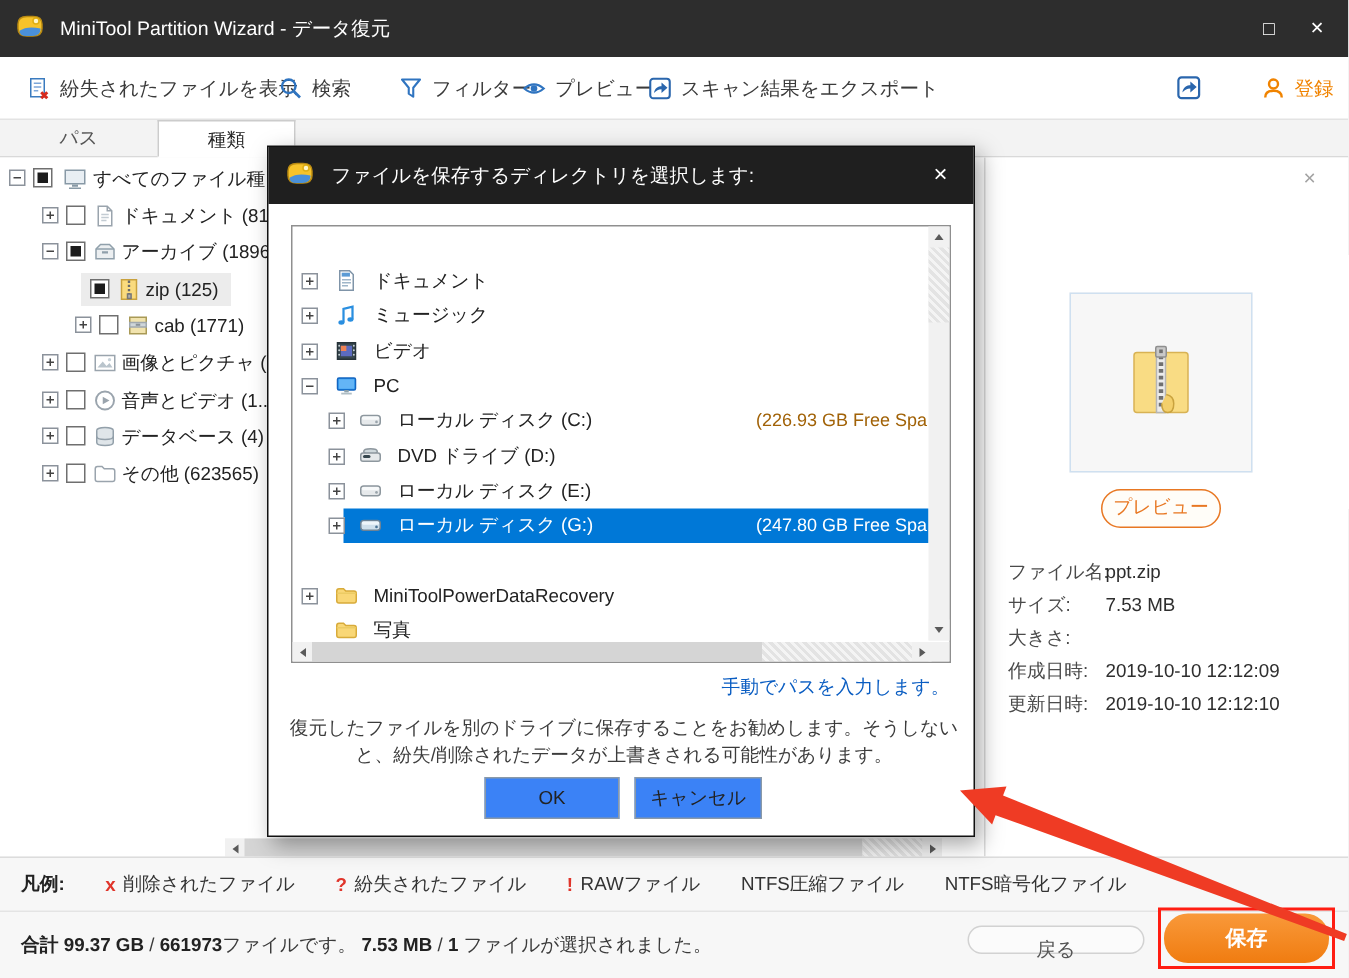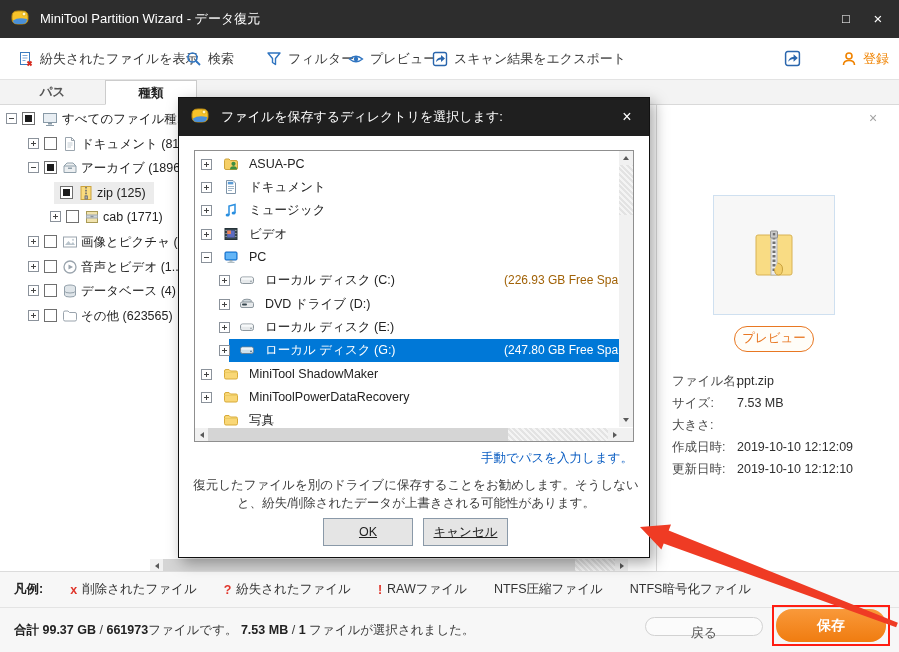--- a/index.html
+++ b/index.html
@@ -13,21 +13,21 @@
   .titlebar .wtitle{position:absolute;left:40px;top:0;height:38px;line-height:38px;color:#fff;font-size:13px;}
   .winbtn{position:absolute;top:0;height:38px;line-height:38px;color:#fff;text-align:center;width:30px;font-size:15px;cursor:default;}
 
   
   .toolbar{position:absolute;left:0;top:38px;width:899px;height:42px;background:#fff;border-bottom:1px solid #e3e3e3;box-sizing:border-box;}
   .tbitem{position:absolute;top:0;height:41px;display:flex;align-items:center;gap:6px;font-size:13px;color:#3a3a3a;cursor:default;}
   .tbitem svg{flex:0 0 auto;}
 
   
   .tabrow{position:absolute;left:0;top:80px;width:899px;height:25px;background:#f3f3f3;border-bottom:1px solid #d9d9d9;box-sizing:border-box;}
-  .tab{position:absolute;top:0;height:24px;line-height:24px;text-align:center;font-size:12.5px;color:#555;font-weight:bold;}
+  .tab{position:absolute;top:0;height:24px;line-height:24px;text-align:center;font-size:12.5px;color:#555;}
   .tab.active{background:#fff;border:1px solid #cccccc;border-bottom:1px solid #fff;box-sizing:border-box;color:#222;height:25px;}
 
   
   .content-bg{position:absolute;left:0;top:105px;width:899px;height:466px;background:#fff;}
   .preview-divider{position:absolute;left:656px;top:105px;width:1px;height:466px;background:#dcdcdc;}
 
   
   .trow{position:absolute;left:0;right:0;height:24px;cursor:default;}
   .tlbl{position:absolute;top:0;height:24px;line-height:24px;font-size:12.5px;color:#222;white-space:nowrap;}
   .ticon{position:absolute;top:4px;width:16px;height:16px;}
@@ -59,22 +59,22 @@
   .hatch{background:repeating-linear-gradient(45deg,#e3e3e3 0 2px,#f4f4f4 2px 4px);}
   .sb-thumb{position:absolute;background:#d5d5d5;}
   .sb-btn{position:absolute;background:#f1f1f1;display:flex;align-items:center;justify-content:center;}
   .tri-up{width:0;height:0;border-left:3.5px solid transparent;border-right:3.5px solid transparent;border-bottom:4.5px solid #5a5a5a;}
   .tri-down{width:0;height:0;border-left:3.5px solid transparent;border-right:3.5px solid transparent;border-top:4.5px solid #5a5a5a;}
   .tri-left{width:0;height:0;border-top:3.5px solid transparent;border-bottom:3.5px solid transparent;border-right:4.5px solid #5a5a5a;}
   .tri-right{width:0;height:0;border-top:3.5px solid transparent;border-bottom:3.5px solid transparent;border-left:4.5px solid #5a5a5a;}
 
   .manual-link{position:absolute;right:16px;top:352px;font-size:12.5px;color:#0a5dc2;cursor:pointer;}
   .dlg-warning{position:absolute;left:14px;top:378px;width:446px;font-size:12.5px;color:#3c3c3c;line-height:1.45;text-align:center;}
-  .dlg-btn{position:absolute;top:420px;height:28px;background:#e5e5e5;border:1px solid #8a99a8;box-sizing:border-box;
-           font-size:12.5px;color:#222;text-align:center;line-height:26px;cursor:default;text-decoration:underline;}
+  .dlg-btn{position:absolute;top:420px;height:28px;background:#3b82f6;border:1px solid #8a99a8;box-sizing:border-box;
+           font-size:12.5px;color:#222;text-align:center;line-height:26px;cursor:default;}
 
   
   .pv-close{position:absolute;left:869px;top:110px;font-size:14px;color:#a3a3a3;cursor:default;}
   .pv-box{position:absolute;left:713px;top:195px;width:122px;height:120px;background:#f7f7f7;border:1px solid #cfe0f0;box-sizing:border-box;
           display:flex;align-items:center;justify-content:center;}
   .pv-btn{position:absolute;left:734px;top:326px;width:80px;height:26px;border:1.5px solid #e87722;border-radius:14px;
           color:#e87722;font-size:12.5px;text-align:center;line-height:23px;background:#fffdf8;box-sizing:border-box;cursor:default;}
   .pv-field-label{position:absolute;left:672px;font-size:12.5px;color:#4a4a4a;height:20px;line-height:20px;white-space:nowrap;}
   .pv-field-value{position:absolute;left:737px;font-size:12.5px;color:#2e2e2e;height:20px;line-height:20px;white-space:nowrap;}
 
@@ -444,27 +444,20 @@
     <div class="dlg-title">
       <svg class="appicon" width="20" height="18" viewBox="0 0 20 18">
           <use href="#i-app"></use>
         </svg>
       <span class="txt">ファイルを保存するディレクトリを選択します:</span>
       <span class="dlg-close">×</span>
     </div>
 
     <div class="dlg-treebox">
 
-      <div class="trow" style="top:2px">
-        <span class="exp plus" style="left:6px"></span>
-        <svg class="ticon" style="left:28px" width="16" height="16" viewBox="0 0 16 16">
-            <use href="#i-userfolder"></use>
-          </svg>
-        <span class="tlbl" style="left:54px">ASUA-PC</span>
-      </div>
       <div class="trow" style="top:48px">
         <span class="exp plus" style="left:6px"></span>
         <svg class="ticon" style="left:28px" width="16" height="16" viewBox="0 0 16 16">
             <use href="#i-music"></use>
           </svg>
         <span class="tlbl" style="left:54px">ミュージック</span>
       </div>
       <div class="trow" style="top:25px">
         <span class="exp plus" style="left:6px"></span>
         <svg class="ticon" style="left:28px" width="16" height="16" viewBox="0 0 16 16">
@@ -509,27 +502,20 @@
         <span class="tlbl" style="left:70px">ローカル ディスク (E:)</span>
       </div>
       <div class="trow" style="top:188px">
         <div class="selrow"></div>
         <span class="exp plus" style="left:24px"></span>
         <svg class="ticon" style="left:44px" width="16" height="16" viewBox="0 0 16 16">
             <use href="#i-drive-blue"></use>
           </svg>
         <span class="tlbl selrow-text" style="left:70px">ローカル ディスク (G:)</span>
         <span class="freespace selrow-text" style="left:309px">(247.80 GB Free Spa</span>
-      </div>
-      <div class="trow" style="top:212px">
-        <span class="exp plus" style="left:6px"></span>
-        <svg class="ticon" style="left:28px" width="16" height="16" viewBox="0 0 16 16">
-            <use href="#i-folder-y"></use>
-          </svg>
-        <span class="tlbl" style="left:54px">MiniTool ShadowMaker</span>
       </div>
       <div class="trow" style="top:235px">
         <span class="exp plus" style="left:6px"></span>
         <svg class="ticon" style="left:28px" width="16" height="16" viewBox="0 0 16 16">
             <use href="#i-folder-y"></use>
           </svg>
         <span class="tlbl" style="left:54px">MiniToolPowerDataRecovery</span>
       </div>
       <div class="trow" style="top:258px">
         <svg class="ticon" style="left:28px" width="16" height="16" viewBox="0 0 16 16">

